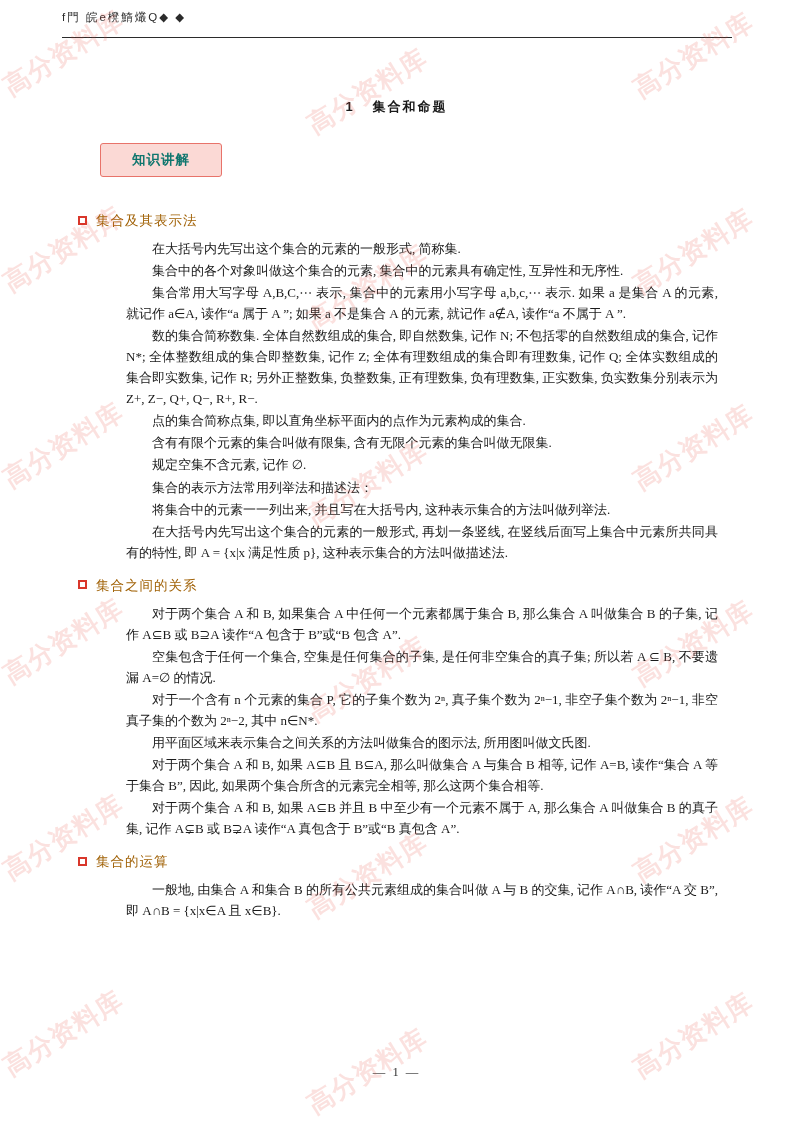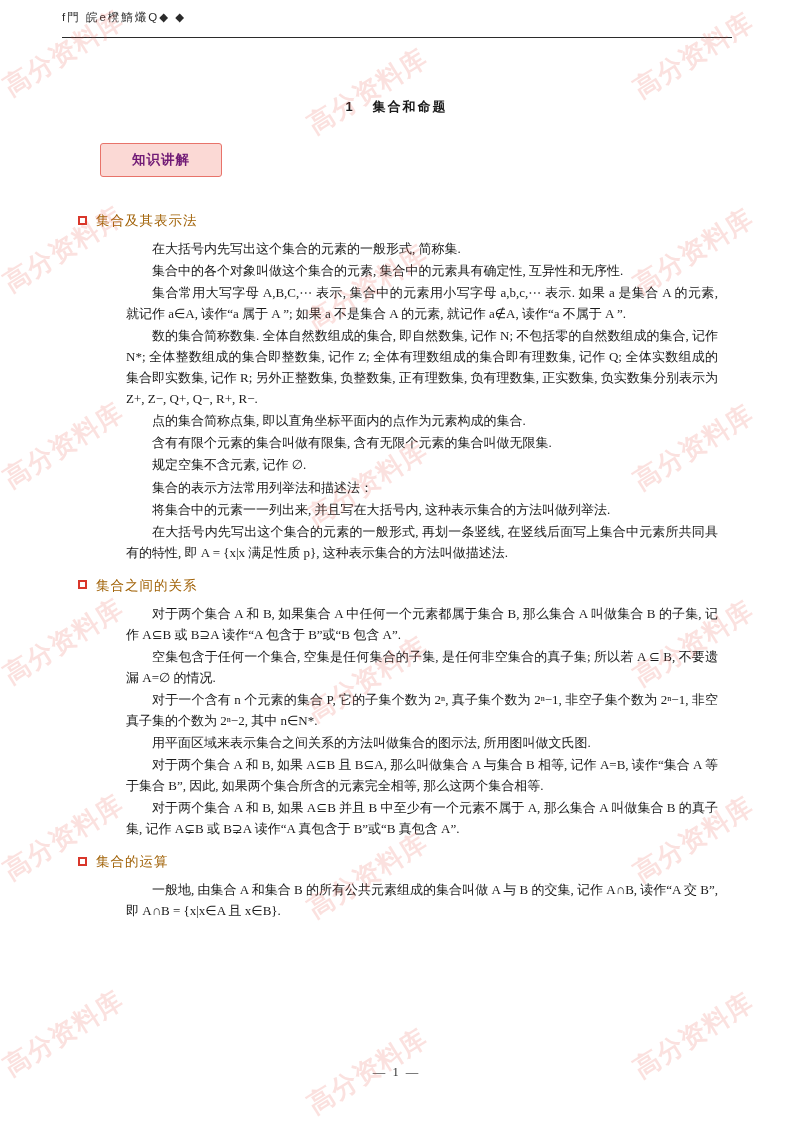--- a/index.html
+++ b/index.html
@@ -80,21 +80,21 @@
     height: 32px;
     border: 1.4px solid #e8736a;
     background: #fbd9d5;
     border-radius: 3px;
     display: flex;
     align-items: center;
     justify-content: center;
     font-family: "Liberation Sans", sans-serif;
     font-size: 13.5px;
     font-weight: bold;
-    color: #701a75;
+    color: #0f766e;
     letter-spacing: 1px;
   }
 
   
   .content {
     position: absolute;
     left: 78px;
     top: 198px;
     width: 640px;
   }

